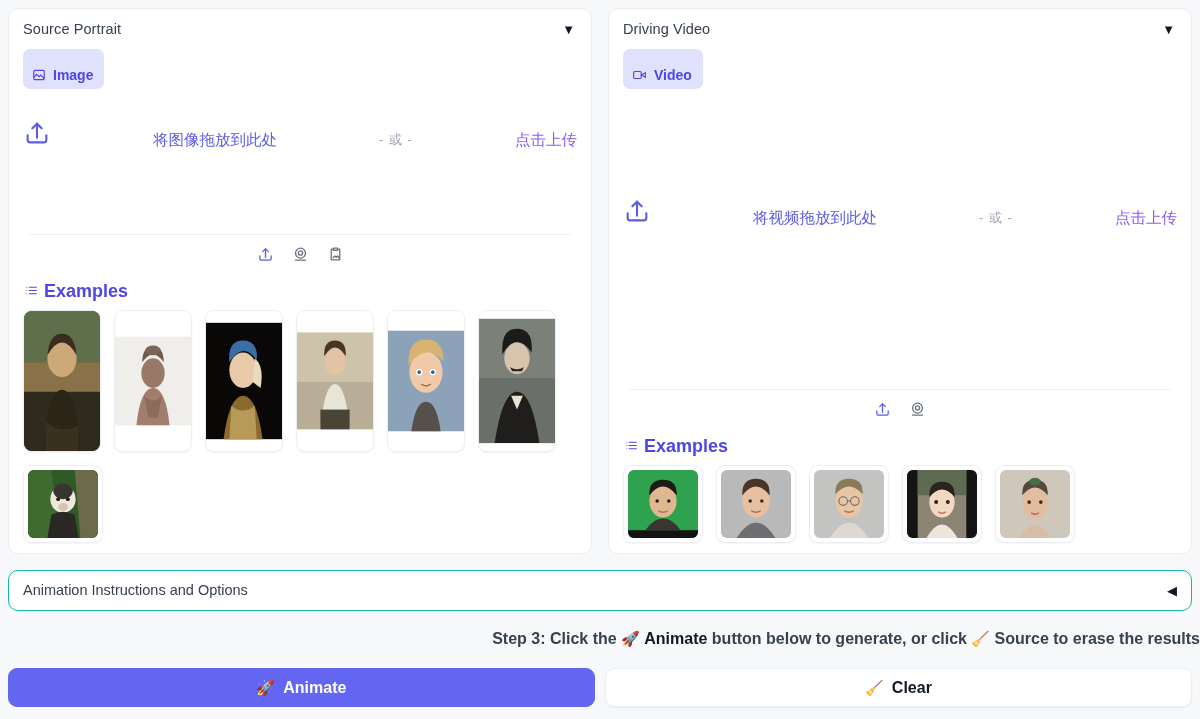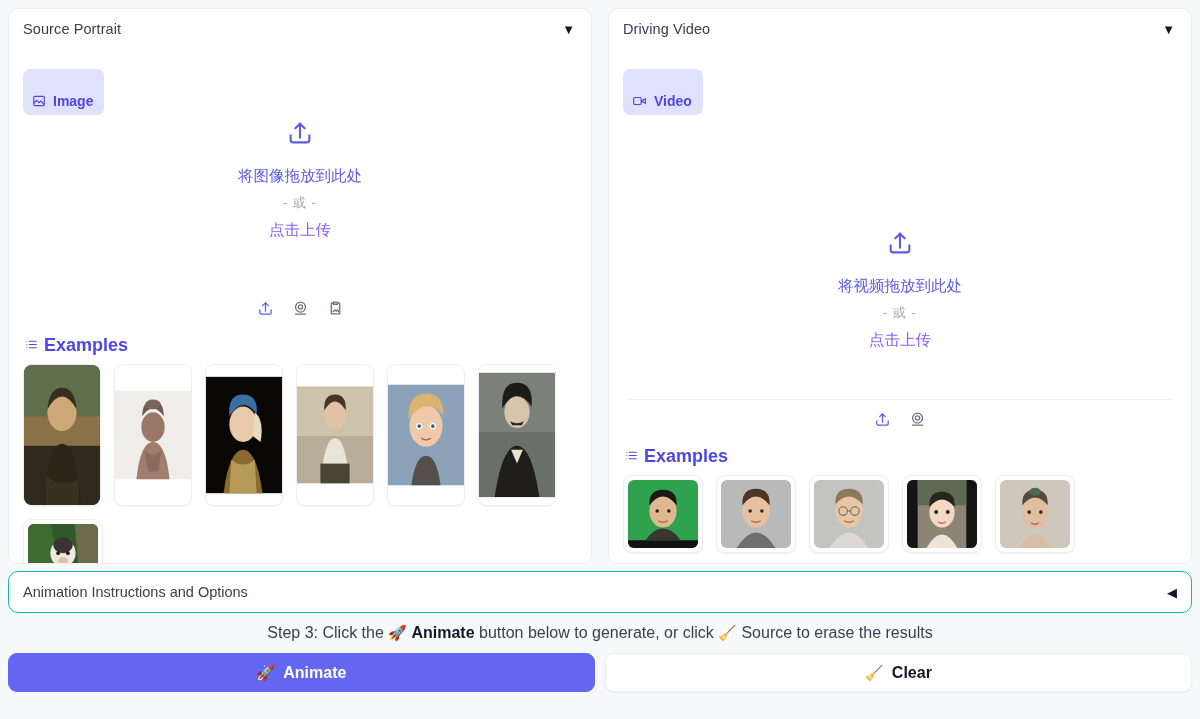--- a/index.html
+++ b/index.html
@@ -2,21 +2,21 @@
 <html><head>
 <meta charset="utf-8">
 <style>
   * { box-sizing: border-box; margin: 0; padding: 0; }
   html, body {
     width: 1200px; height: 719px;
     background: #f7f8fa;
     font-family: "Liberation Sans", sans-serif;
     overflow: hidden;
   }
-  .app { width: 1200px; height: 719px; display: flex; flex-direction: column; }
+  .app { width: 1200px; height: 719px; display: flex; flex-direction: column; gap: 9px; }
 
   
   .panels { display: flex; gap: 16px; padding: 8px 8px 0 8px; height: 564px; }
   .panel {
     flex: 1 1 0;
     background: #ffffff;
     border-radius: 10px;
     border: 1px solid #ececf1;
     display: flex; flex-direction: column;
     padding: 12px 14px 10px 14px;
@@ -31,31 +31,30 @@
   }
 
   
   .tabs { margin-top: 12px; }
   .tab-pill {
     display: inline-flex; align-items: center; gap: 7px;
     background: #e0e2fd;
     color: #4f46e5;
     font-size: 14px; font-weight: bold;
     border-radius: 7px;
-    padding: 24px 11px 6px 9px;
+    padding: 18px 11px 6px 9px;
     cursor: pointer;
-    margin-top: 20px;
   }
   .tab-pill svg { display: block; }
 
   
   .dropzone {
     flex: 1 1 auto;
-    display: flex; flex-direction: column;
-    align-items: center; justify-content: flex-end;
+    display: flex; 
+    align-items: center; justify-content: space-between;
     gap: 2px;
     cursor: pointer;
     margin-top: 4px;
     padding-bottom: 46px;
   }
   .dz-icon { margin-bottom: 10px; }
   .dz-main { color: #5b5be6; font-size: 15.5px; line-height: 26px; }
   .dz-or   { color: #9ca3af; font-size: 13px; line-height: 24px; letter-spacing: 1px;}
   .dz-click{ color: #8b5cf6; font-size: 15.5px; line-height: 26px; }
 
@@ -96,22 +95,22 @@
     height: 42px;
     display: flex; align-items: center; justify-content: space-between;
     padding: 0 14px;
     cursor: pointer;
   }
   .accordion-title { font-size: 14.5px; color: #374151; }
   .accordion-caret { font-size: 13px; color: #111827; }
 
   
   .step-bar {
-    height: 40px; display: flex; align-items: center; justify-content: center;
-    font-size: 16px; color: #374151;
+    height: 40px; display: flex; align-items: center; justify-content: flex-end;
+    font-size: 16px; color: #374151; font-weight: bold;
   }
   .step-bar b { color: #111827; }
   .emoji { font-size: 15px; }
 
   
   .btn-row { display: flex; gap: 10px; padding: 0 8px 12px 8px; }
   .btn {
     flex: 1 1 0; height: 39px;
     border-radius: 9px;
     display: flex; align-items: center; justify-content: center;

